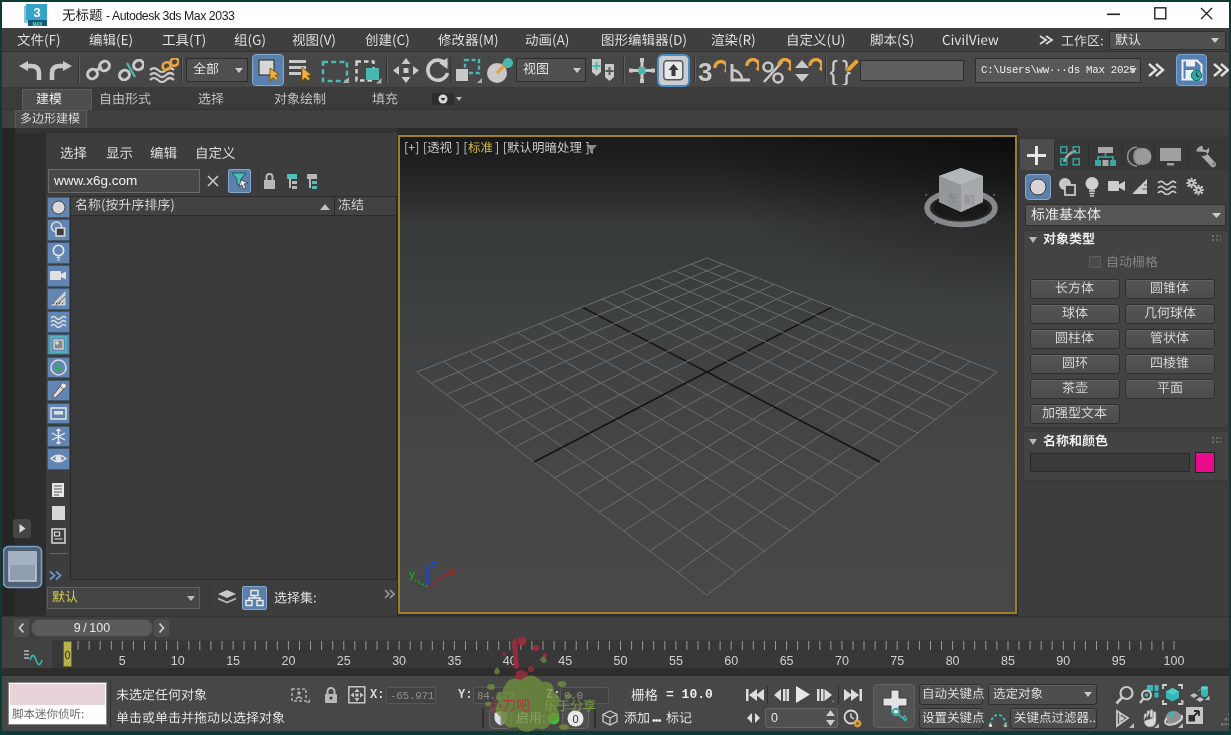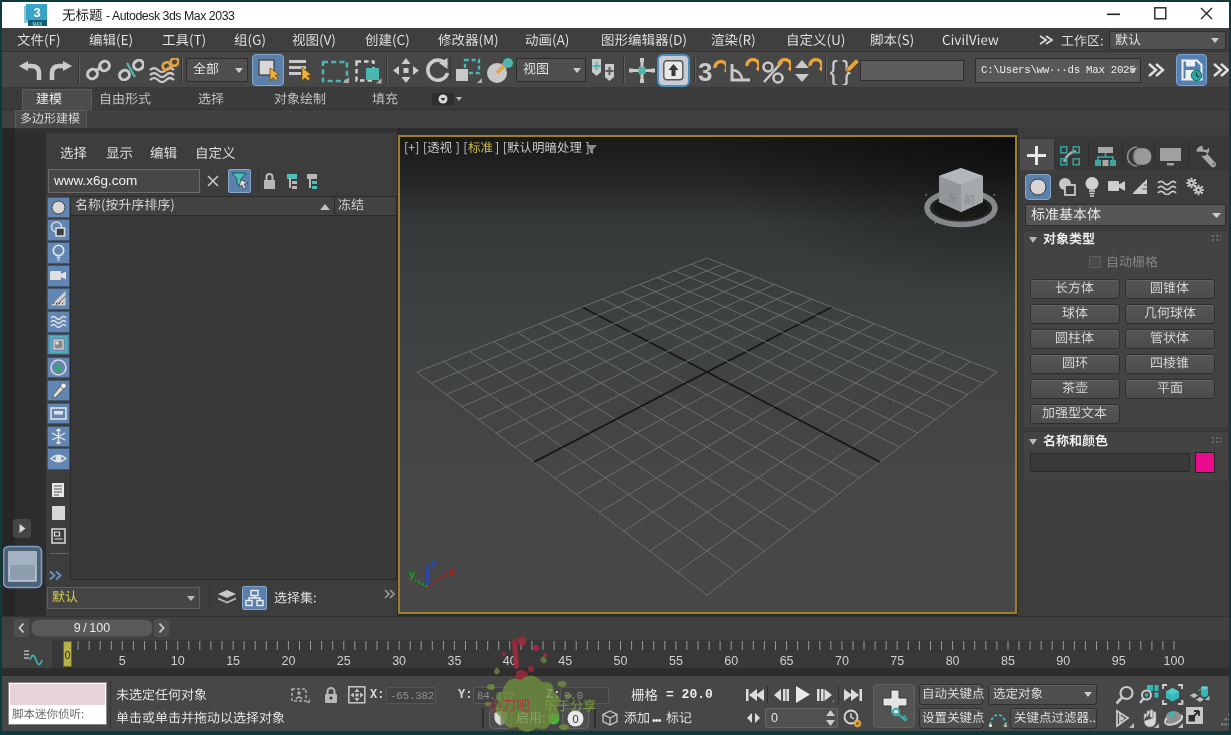--- a/index.html
+++ b/index.html
@@ -1842,21 +1842,21 @@
           <path d="M15.5 9 L12 6.5 V11.5 Z"></path>
           <rect x="7.5" y="7.5" width="3" height="3"></rect>
         </g>
       </svg>
     </div>
     <div class="ab" style="left:368px;top:688px;">
       <div style="font-family:'Liberation Mono',monospace;font-size:12px;color:#dadada;font-weight:bold;">X:</div>
     </div>
     <div class="ab" style="left:384px;top:687px;width:50px;height:17px;background:#424242;border:1px solid #575757;border-radius:2px;"></div>
     <div class="ab" style="left:388px;top:690px;">
-      <div style="font-family:'Liberation Mono',monospace;font-size:11px;letter-spacing:-0.3px;color:#8e8e8e;">-65.382</div>
+      <div style="font-family:'Liberation Mono',monospace;font-size:11px;letter-spacing:-0.3px;color:#8e8e8e;">-65.971</div>
     </div>
     <div class="ab" style="left:456px;top:688px;">
       <div style="font-family:'Liberation Mono',monospace;font-size:12px;color:#dadada;font-weight:bold;">Y:</div>
     </div>
     <div class="ab" style="left:471px;top:687px;width:49px;height:17px;background:#424242;border:1px solid #575757;border-radius:2px;"></div>
     <div class="ab" style="left:475px;top:690px;">
       <div style="font-family:'Liberation Mono',monospace;font-size:11px;letter-spacing:-0.3px;color:#8e8e8e;">84.172</div>
     </div>
     <div class="ab" style="left:544px;top:688px;">
       <div style="font-family:'Liberation Mono',monospace;font-size:12px;color:#dadada;font-weight:bold;">Z:</div>
@@ -1869,21 +1869,21 @@
       <svg class="" style="" width="27" height="17" viewBox="0 -11.9 27 17" fill="#ececec">
         <g transform="translate(0.0,0) scale(0.01350,-0.01350)">
           <path d="M335 442H960V371H335ZM422 803H586V738H422ZM695 803H865V738H695ZM832 803H898V-3Q898 -29 892 -45Q886 -61 870 -70Q854 -78 830 -80Q806 -82 770 -82Q768 -69 762 -50Q755 -30 748 -17Q772 -18 792 -18Q812 -17 819 -17Q832 -17 832 -3ZM543 803H606V9Q606 -15 600 -31Q595 -46 579 -55Q563 -63 540 -66Q518 -68 482 -68Q480 -55 474 -36Q468 -17 461 -4Q484 -5 504 -5Q523 -5 529 -4Q543 -4 543 9ZM393 803H455V432Q455 373 452 306Q448 239 438 170Q427 101 406 36Q385 -29 349 -83Q344 -77 334 -70Q325 -63 314 -56Q304 -50 296 -47Q330 5 349 65Q369 125 378 188Q388 252 390 314Q393 377 393 432ZM670 803H734V367Q734 315 732 256Q730 196 723 135Q717 74 704 19Q691 -37 670 -82Q664 -77 654 -71Q643 -65 632 -59Q621 -53 613 -51Q640 8 652 80Q664 152 667 227Q670 301 670 367ZM53 628H324V558H53ZM163 840H231V-79H163ZM164 585 213 570Q204 512 189 447Q175 383 157 320Q138 256 116 202Q95 147 71 108Q64 123 53 141Q41 160 32 172Q54 207 74 256Q94 304 112 360Q129 416 143 474Q156 532 164 585ZM227 526Q234 516 250 492Q265 468 283 440Q300 411 315 387Q330 363 336 353L293 291Q286 310 273 337Q260 365 244 394Q229 424 215 449Q202 475 193 490Z"></path>
         </g>
         <g transform="translate(13.5,0) scale(0.01350,-0.01350)">
           <path d="M553 732H835V667H553ZM462 287H884V-77H811V222H532V-81H462ZM492 29H850V-37H492ZM582 841 654 822Q628 755 591 693Q554 631 511 578Q468 524 422 484Q416 491 405 501Q394 510 383 520Q371 529 363 535Q432 589 490 670Q547 751 582 841ZM815 732H828L842 735L889 713Q857 620 804 544Q751 468 684 407Q617 347 540 303Q463 259 384 230Q377 244 364 262Q352 280 341 291Q416 314 489 354Q562 395 626 450Q690 504 739 572Q787 640 815 720ZM547 680Q579 610 637 538Q696 467 782 407Q867 348 977 315Q969 307 960 296Q951 285 944 273Q936 262 930 252Q819 291 733 355Q647 419 587 495Q527 571 493 645ZM52 626H403V555H52ZM202 840H273V-79H202ZM199 581 247 565Q235 505 216 441Q196 376 173 314Q149 253 122 200Q95 147 67 109Q61 124 50 143Q38 162 28 175Q55 209 80 256Q106 303 129 358Q152 413 170 470Q188 527 199 581ZM269 515Q278 505 296 484Q315 462 336 436Q357 410 375 388Q393 366 400 356L355 299Q346 315 330 340Q314 365 295 393Q276 420 259 444Q242 468 231 481Z"></path>
         </g>
       </svg>
     </div>
     <div class="ab" style="left:664px;top:687px;">
-      <div style="font-family:'Liberation Mono',monospace;font-size:13px;color:#ececec;font-weight:bold;"> = 20.0</div>
+      <div style="font-family:'Liberation Mono',monospace;font-size:13px;color:#ececec;font-weight:bold;"> = 10.0</div>
     </div>
     <div class="ab" style="left:480px;top:708px;width:2px;height:20px;background:#2f2f2f;"></div>
     <div class="ab" style="left:487px;top:708px;">
       <svg width="23" height="21">
 <rect x="0.5" y="0.5" width="22" height="20" rx="4" fill="#4e4e4e" stroke="#666" stroke-width="1"></rect>
 <path d="M11.5 3 L17.5 5 V10 Q17.5 15 11.5 17.5 Q5.5 15 5.5 10 V5 Z" fill="#ddd"></path>
 <path d="M11.5 3 L17.5 5 V10 Q17.5 15 11.5 17.5 Z" fill="#8a8a8a"></path>
       </svg>
     </div>
     <div class="ab" style="left:514px;top:711px;">

